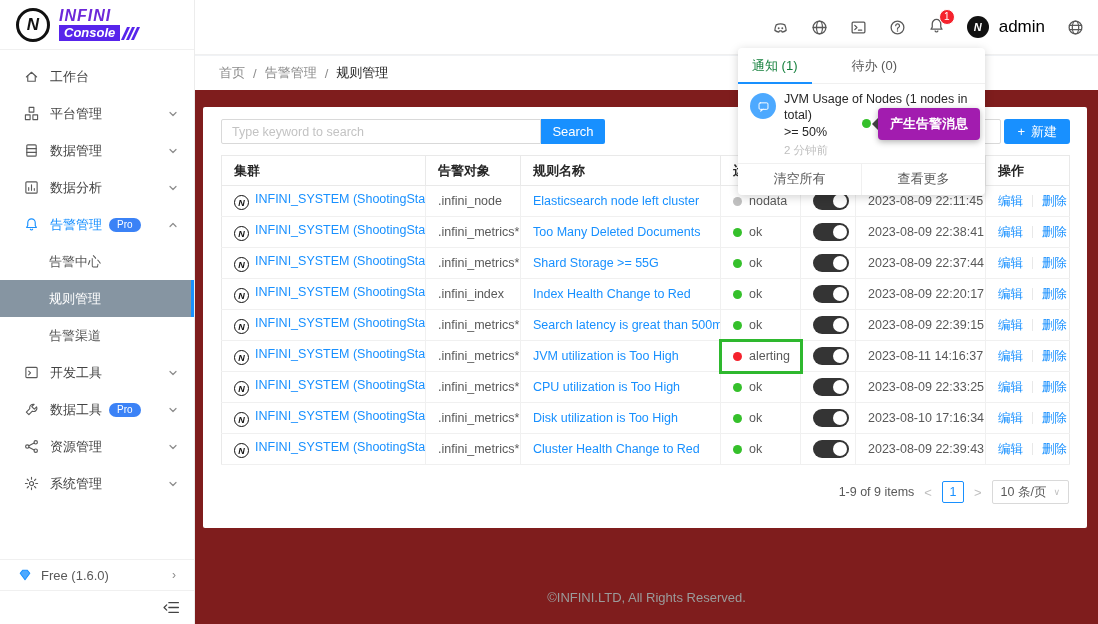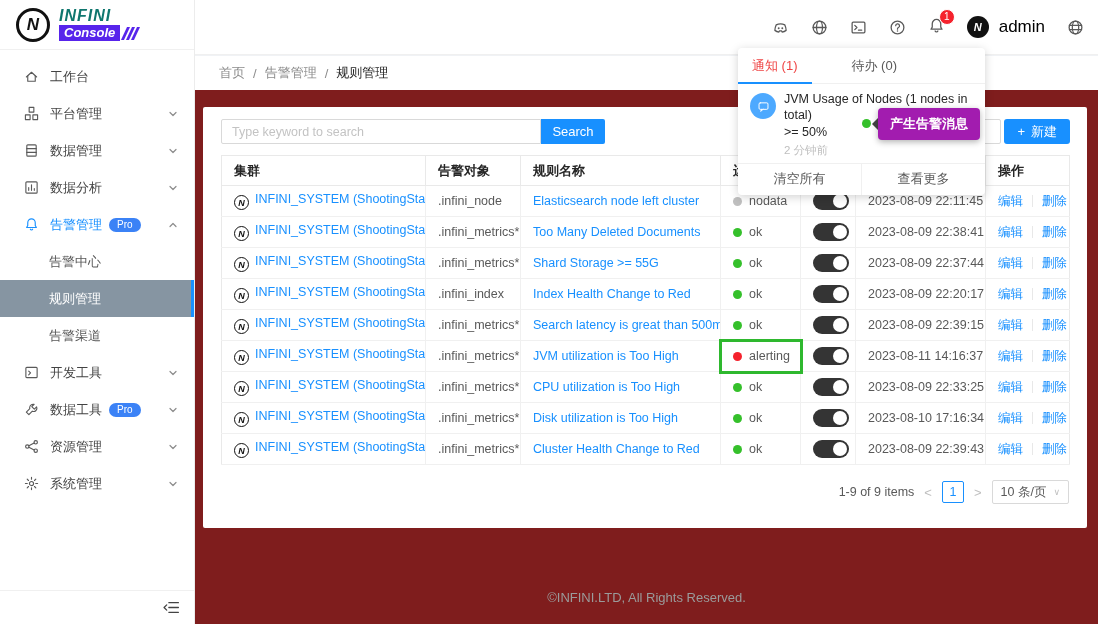--- a/index.html
+++ b/index.html
@@ -3,21 +3,21 @@
 <meta charset="utf-8">
 <style>
   * { margin:0; padding:0; box-sizing:border-box; }
   body { font-family:"Liberation Sans", sans-serif; background:#fff; }
   .page { position:relative; width:1098px; height:624px; overflow:hidden; background:#f0f2f5; }
 
   
   .sidebar { position:absolute; left:0; top:0; width:195px; height:624px; background:#fff; border-right:1px solid #ececec; z-index:10; }
   .logo-row { height:50px; border-bottom:1px solid #f0f0f0; display:flex; align-items:center; padding-left:16px; gap:9px; }
   .brandmark { width:34px; height:34px; border:3px solid #111; border-radius:50%; display:flex; align-items:center; justify-content:center; font-weight:bold; font-style:italic; font-size:17px; color:#111; flex:0 0 auto; }
-  .brandtext .line1 { font-size:16px; font-weight:bold; font-style:italic; letter-spacing:1px; color:#0f766e; line-height:16px; }
+  .brandtext .line1 { font-size:16px; font-weight:bold; font-style:italic; letter-spacing:1px; color:#6d28d9; line-height:16px; }
   .brandline2 { display:flex; align-items:center; margin-top:1px; }
   .console-badge { background:#5724eb; color:#fff; font-weight:bold; font-style:italic; font-size:13px; padding:0 5px; line-height:16px; }
   .slashes { display:flex; gap:2px; margin-left:4px; }
   .slashes span { width:3px; height:13px; background:#5724eb; transform:skewX(-25deg); }
   .menu { padding-top:8px; }
   .mi { height:37px; display:flex; align-items:center; padding:0 16px 0 24px; font-size:13px; color:#434343; cursor:pointer; }
   .mi .micon { width:15px; height:15px; margin-right:11px; color:#595959; flex:0 0 auto; }
   .mi .chev { margin-left:auto; color:#8c8c8c; width:10px; height:10px; }
   .mi.active, .mi.active .micon { color:#1890ff; }
   .pro-badge { background:#3b82f6; color:#fff; font-size:10px; padding:1px 8px; border-radius:9px; margin-left:7px; line-height:12px; }
@@ -70,21 +70,21 @@
   .pg-current { width:22px; height:22px; border:1px solid #1890ff; color:#1890ff; border-radius:2px; display:flex; align-items:center; justify-content:center; cursor:pointer; background:#fff; }
   .pg-size { height:24px; border:1px solid #d9d9d9; border-radius:2px; display:flex; align-items:center; padding:0 8px; gap:7px; color:#595959; cursor:pointer; background:#fff; }
   .pg-size .caret { color:#bfbfbf; font-size:9px; }
 
   .copyright { position:absolute; left:0; width:100%; top:500px; text-align:center; font-size:13px; color:#9b9b9b; }
 
   
   .notif { position:absolute; left:738px; top:48px; width:247px; background:#fff; border-radius:4px; box-shadow:0 2px 10px rgba(0,0,0,.18); z-index:40; }
   .ntabs { height:36px; border-bottom:1px solid #f0f0f0; display:flex; align-items:center; }
   .ntab { height:100%; display:flex; align-items:center; padding:0 14px; font-size:13px; color:#595959; position:relative; cursor:pointer; }
-  .ntab.active { color:#ef4444; }
+  .ntab.active { color:#15803d; }
   .ntab.active::after { content:""; position:absolute; left:0; right:0; bottom:-1px; height:2px; background:#1890ff; }
   .ntab.second { margin-left:26px; }
   .nitem { display:flex; padding:7px 10px 5px 12px; gap:8px; }
   .nicon { width:26px; height:26px; border-radius:50%; background:#4da9ff; color:#fff; display:flex; align-items:center; justify-content:center; flex:0 0 auto; margin-top:2px; }
   .nicon svg { width:13px; height:13px; }
   .ntext { font-size:12.5px; color:#262626; line-height:1.3; }
   .ntime { font-size:11.5px; color:#bfbfbf; margin-top:3px; }
   .nfoot { border-top:1px solid #f0f0f0; height:32px; display:flex; }
   .nfoot .nbtn { flex:1; display:flex; align-items:center; justify-content:center; font-size:13px; color:#595959; cursor:pointer; }
   .nfoot .nbtn:first-child { border-right:1px solid #f0f0f0; }
@@ -210,20 +210,27 @@
             <circle cx="8" cy="8" r="2.2"></circle>
             <path d="M8 1.5v2M8 12.5v2M1.5 8h2M12.5 8h2M3.4 3.4l1.4 1.4M11.2 11.2l1.4 1.4M12.6 3.4l-1.4 1.4M4.8 11.2l-1.4 1.4"></path>
           </svg>
         <span>系统管理</span>
         <svg class="icon chev" viewBox="0 0 10 10">
             <path d="M2 3.5 5 6.5 8 3.5"></path>
           </svg>
       </div>
     </div>
 
+    <div class="version-row">
+      <svg class="icon" width="14" height="14" viewBox="0 0 16 16" style="color:#1890ff">
+          <polygon points="2.5,6 5.5,2.5 10.5,2.5 13.5,6 8,13.5" fill="#4da9ff" stroke="#1890ff"></polygon>
+        </svg>
+      <span>Free (1.6.0)</span>
+      <span class="chev-r">›</span>
+    </div>
     <div class="collapse-row">
       <svg class="icon" viewBox="0 0 16 16">
           <path d="M5.5 3.5h9M5.5 8h9M5.5 12.5h9M3.5 5.5 1 8l2.5 2.5"></path>
         </svg>
     </div>
   </div>
 
   <div class="header-top">
     <svg class="icon hicon" viewBox="0 0 16 16">
         <path d="M4 5.5C5.3 4.8 6.6 4.5 8 4.5s2.7.3 4 1c.8 1.7 1.2 3.4 1.3 5.2-1.2.9-2.5 1.4-3.8 1.6l-.6-1.2c-.6.1-1.2.1-1.8 0l-.6 1.2c-1.3-.2-2.6-.7-3.8-1.6.1-1.8.5-3.5 1.3-5.2z"></path>

